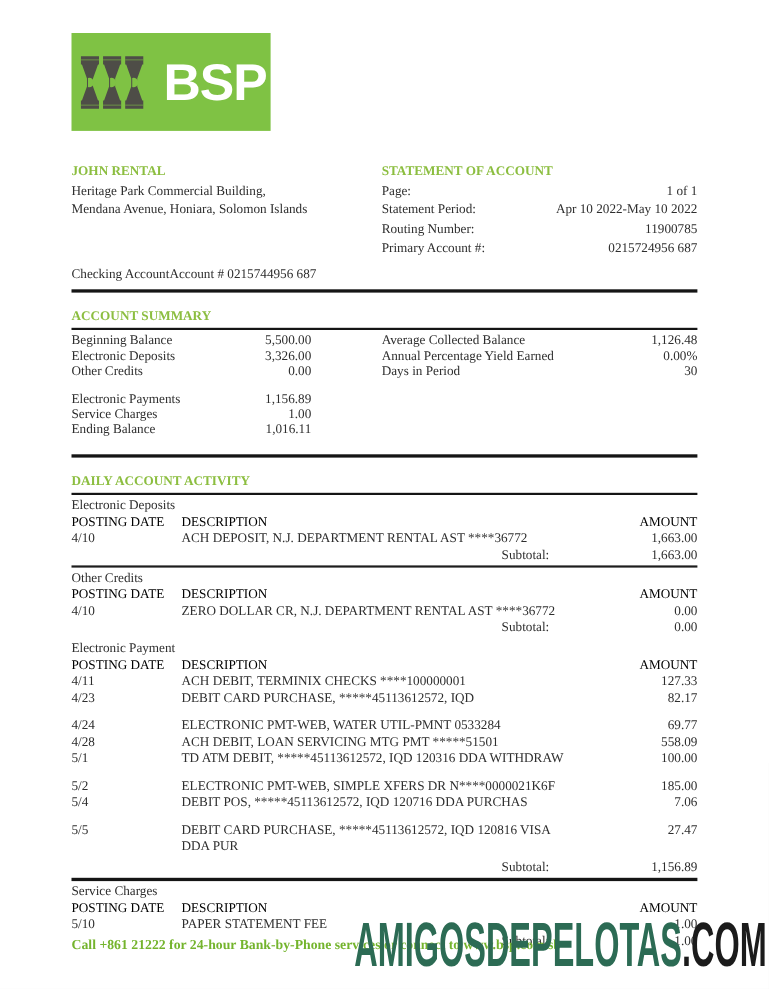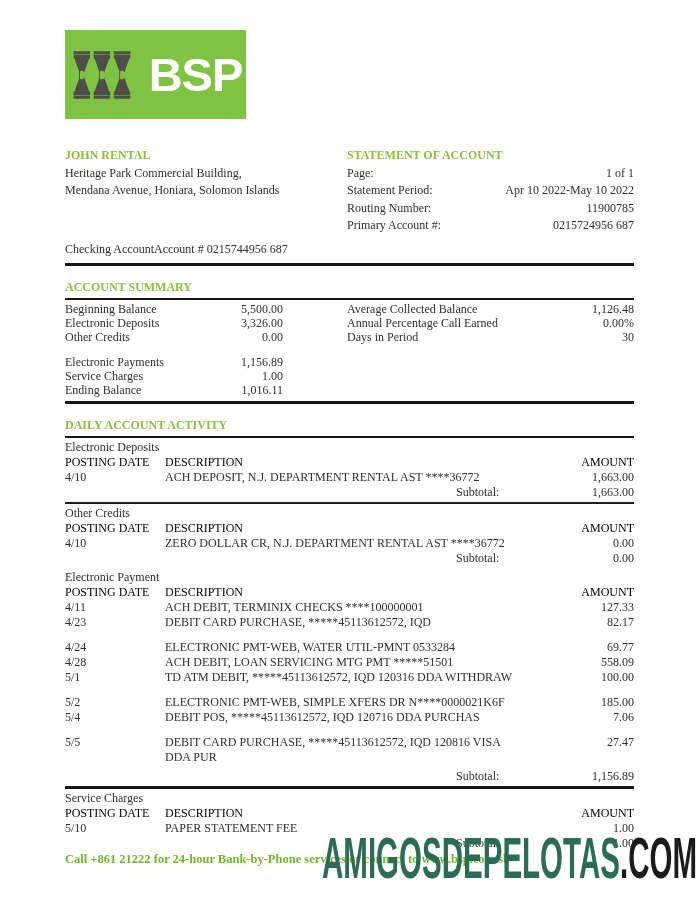--- a/index.html
+++ b/index.html
@@ -29,21 +29,21 @@
   .stmt-row { display:flex; justify-content:space-between; }
   .acct-line { position:absolute; left:65px; top:242px; width:569px; display:flex; justify-content:flex-start; }
 
   
   .tables { position:absolute; left:65px; top:263px; width:569px; }
   .rule-thick { height:3px; background:#151515; }
   .rule-mid   { height:2px; background:#151515; }
   .rule-thin  { height:1.5px; background:#1d1d1d; }
   .sec-title  { color:#8CBE40; font-weight:bold; padding:14px 0 3px; }
 
-  .summary { display:flex; justify-content:space-between; padding:3px 0 4px; }
+  .summary { display:flex; justify-content:space-between; padding:3px 0 16px; }
   .sum-left { width:218px; }
   .sum-right { width:287px; }
   .sum-row { display:flex; justify-content:space-between; line-height:13.9px; }
   .sum-gap { height:11px; }
 
   .group { margin-top:2px; }
   .group.spaced { }
   .group-name { line-height:15px; }
   .thead, .trow { display:grid; grid-template-columns:100px 1fr 112px; line-height:15px; }
   .thead { color:#000000; font-weight:normal; }
@@ -154,21 +154,21 @@
           <span>Ending Balance</span>
           <span>1,016.11</span>
         </div>
       </div>
       <div class="sum-right">
         <div class="sum-row">
           <span>Average Collected Balance</span>
           <span>1,126.48</span>
         </div>
         <div class="sum-row">
-          <span>Annual Percentage Call Earned</span>
+          <span>Annual Percentage Yield Earned</span>
           <span>0.00%</span>
         </div>
         <div class="sum-row">
           <span>Days in Period</span>
           <span>30</span>
         </div>
       </div>
     </div>
 
     <div class="rule-thick"></div>

